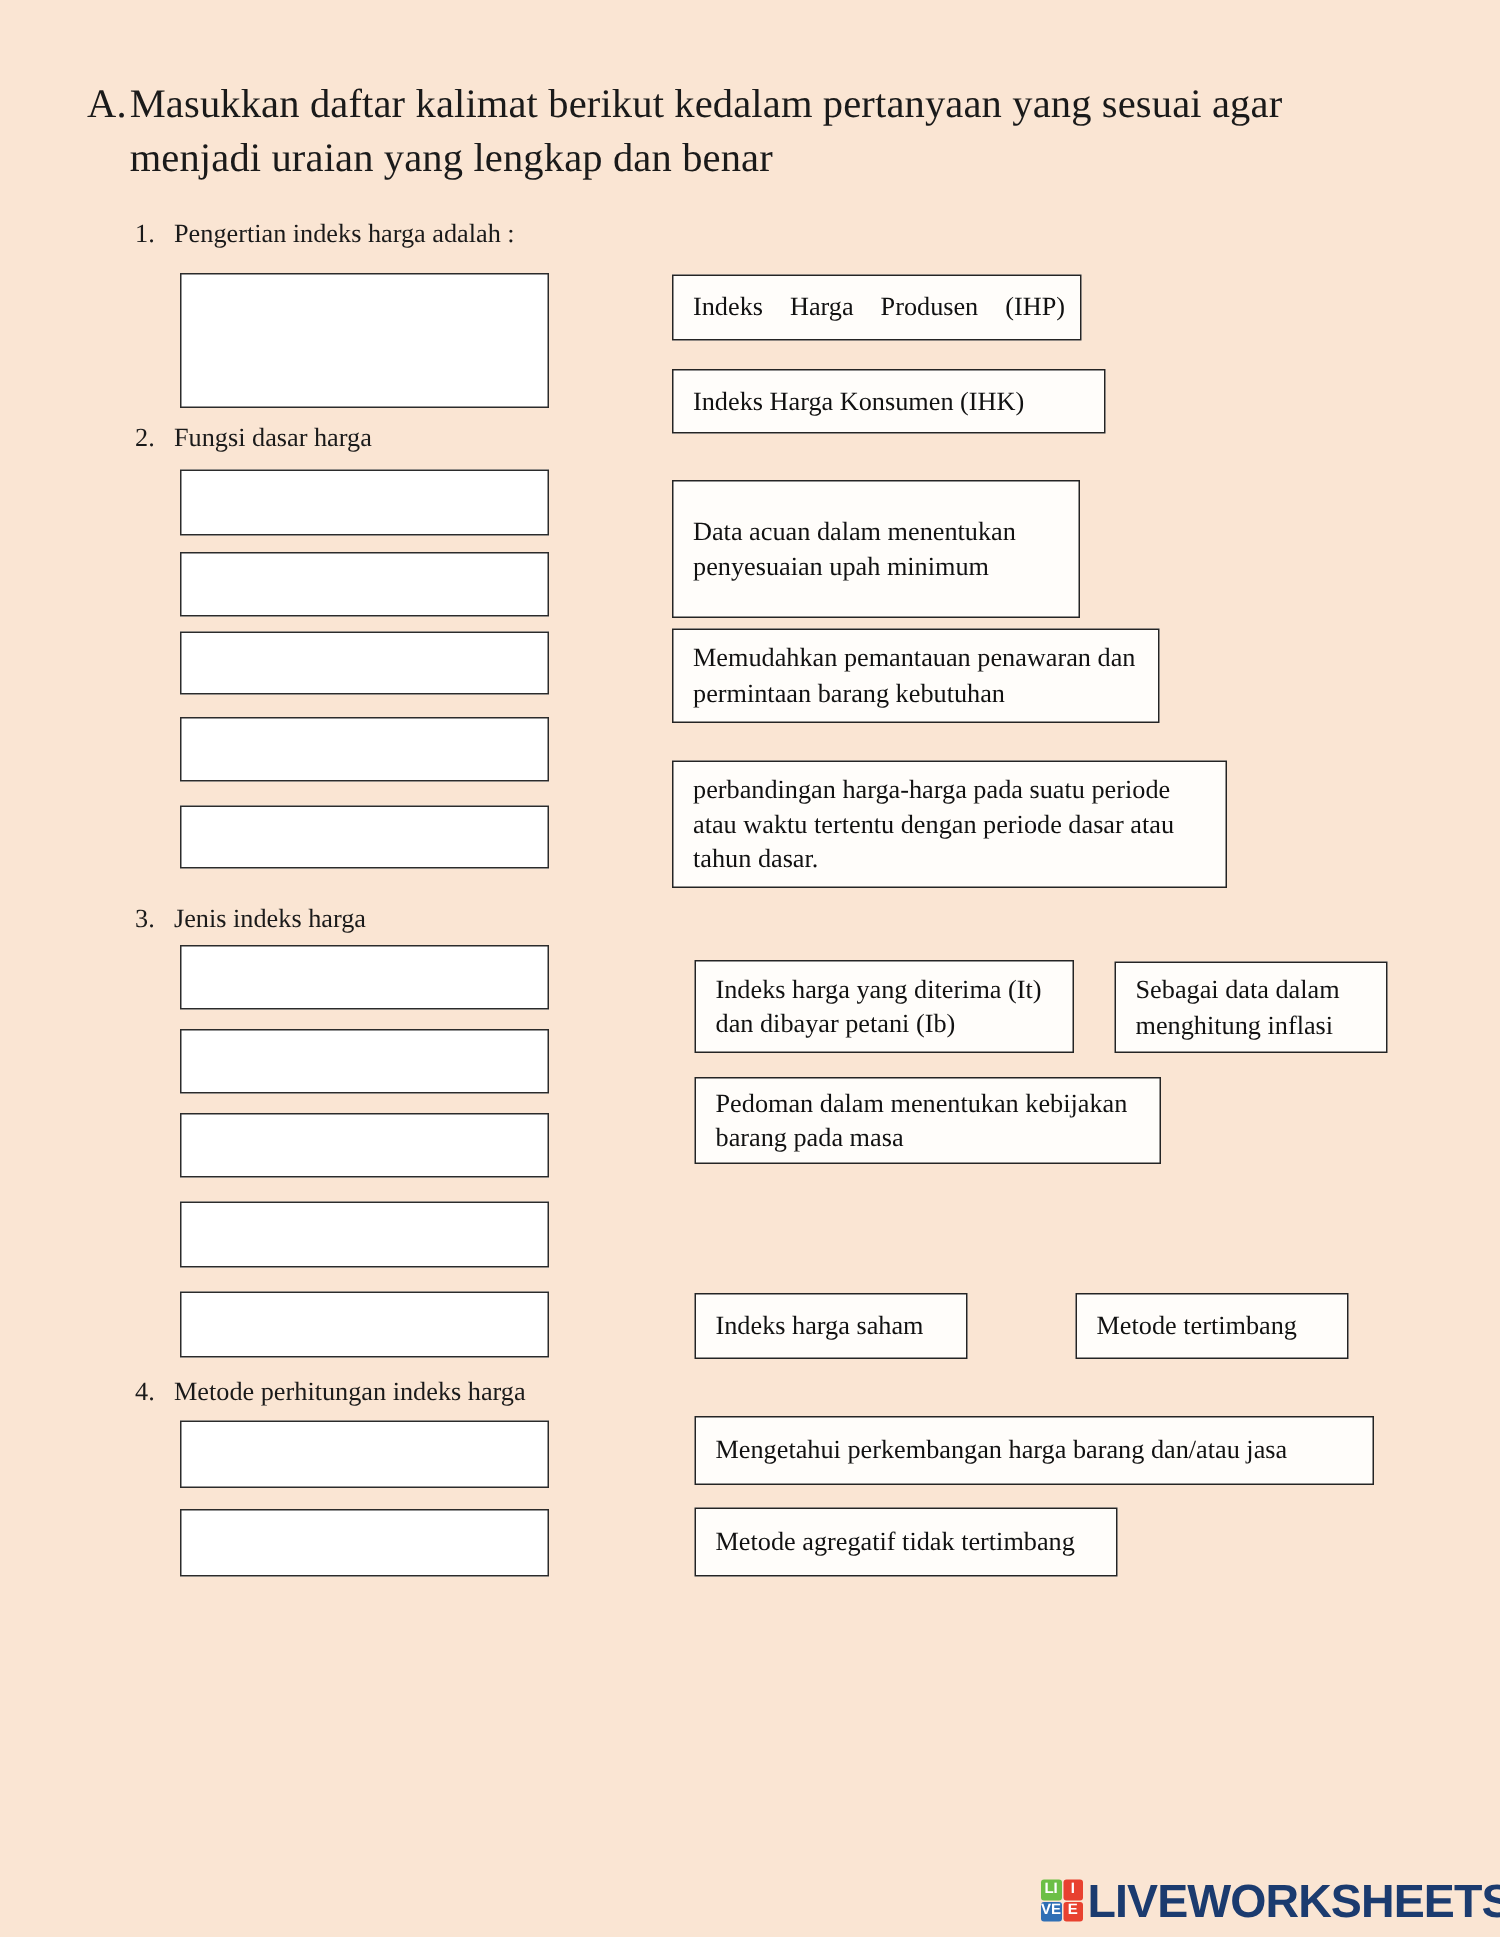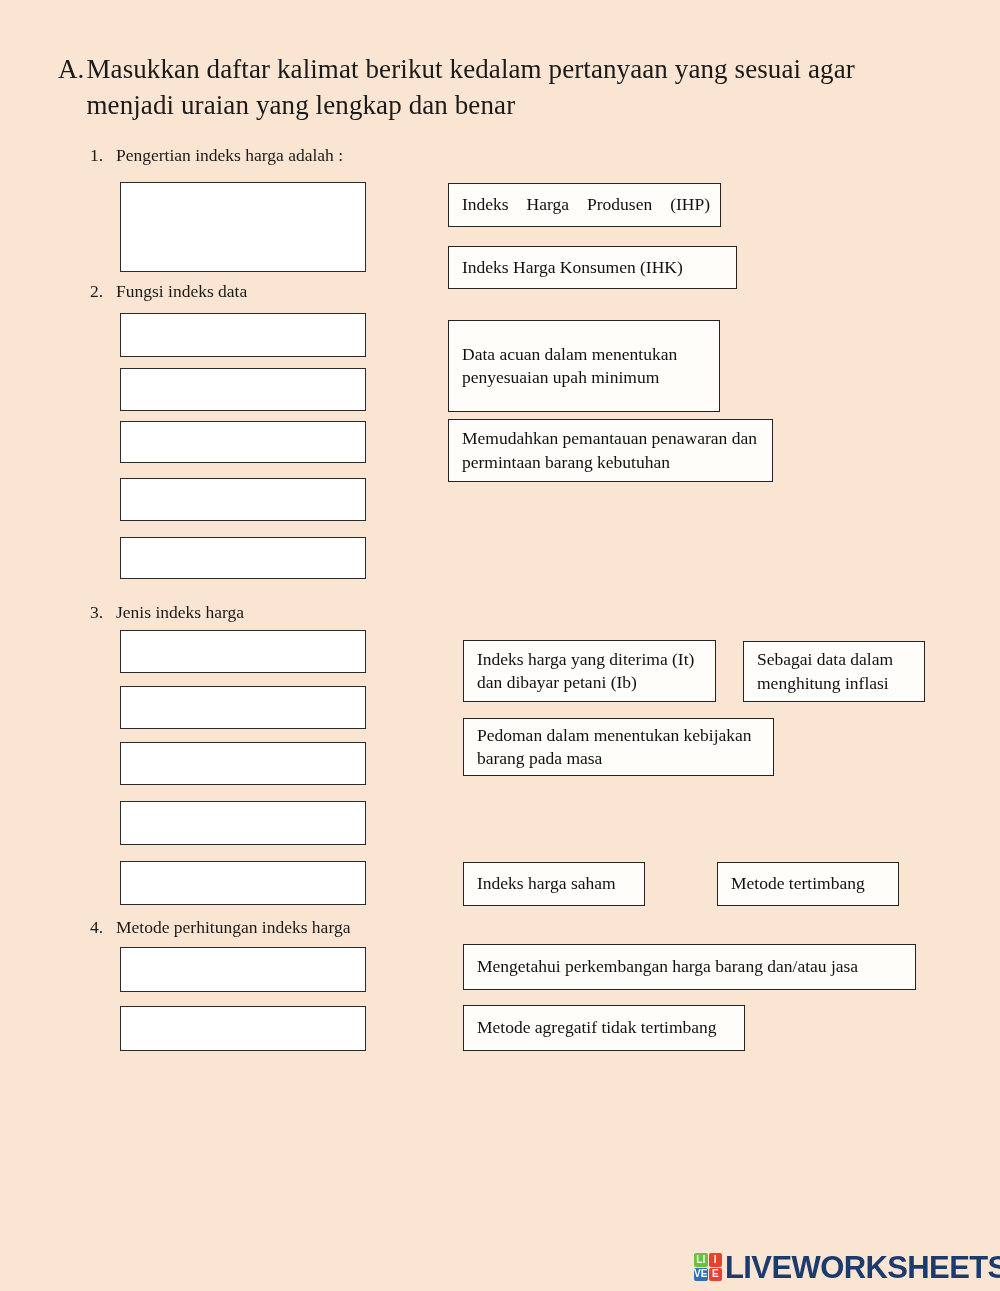--- a/index.html
+++ b/index.html
@@ -145,21 +145,21 @@
   </div>
 
   <div class="qlabel" style="left:90px; top:145px;">
     <span class="qnum">1.</span>
     <span class="qtext">Pengertian indeks harga adalah :</span>
   </div>
   <div class="dropbox" style="left:120px; top:182px; width:246px; height:90px;"></div>
 
   <div class="qlabel" style="left:90px; top:281px;">
     <span class="qnum">2.</span>
-    <span class="qtext">Fungsi indeks data</span>
+    <span class="qtext">Fungsi dasar harga</span>
   </div>
   <div class="dropbox" style="left:120px; top:313px; width:246px; height:44px;"></div>
   <div class="dropbox" style="left:120px; top:368px; width:246px; height:43px;"></div>
   <div class="dropbox" style="left:120px; top:421px; width:246px; height:42px;"></div>
   <div class="dropbox" style="left:120px; top:478px; width:246px; height:43px;"></div>
   <div class="dropbox" style="left:120px; top:537px; width:246px; height:42px;"></div>
 
   <div class="qlabel" style="left:90px; top:602px;">
     <span class="qnum">3.</span>
     <span class="qtext">Jenis indeks harga</span>
@@ -186,20 +186,23 @@
   </div>
 
   <div class="card" style="left:448px; top:320px; width:272px; height:92px;">
     <span>Data acuan dalam menentukan penyesuaian upah minimum</span>
   </div>
 
   <div class="card" style="left:448px; top:419px; width:325px; height:63px;">
     <span>Memudahkan pemantauan penawaran  dan permintaan barang kebutuhan</span>
   </div>
 
+  <div class="card" style="left:448px; top:507px; width:370px; height:85px;">
+    <span>perbandingan harga-harga pada suatu periode atau waktu tertentu dengan periode dasar atau tahun dasar.</span>
+  </div>
 
   <div class="card" style="left:463px; top:640px; width:253px; height:62px;align-items:center;">
     <span>Indeks harga yang diterima (It) dan dibayar petani (Ib)</span>
   </div>
 
   <div class="card" style="left:743px; top:641px; width:182px; height:61px;">
     <span>Sebagai data dalam menghitung inflasi</span>
   </div>
 
   <div class="card" style="left:463px; top:718px; width:311px; height:58px;">

